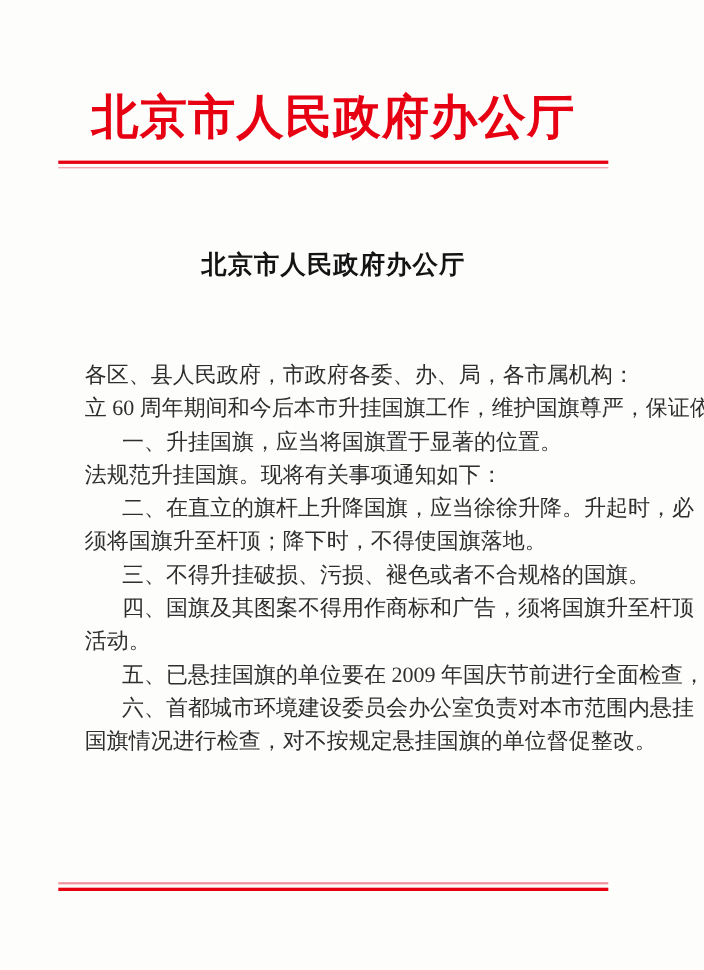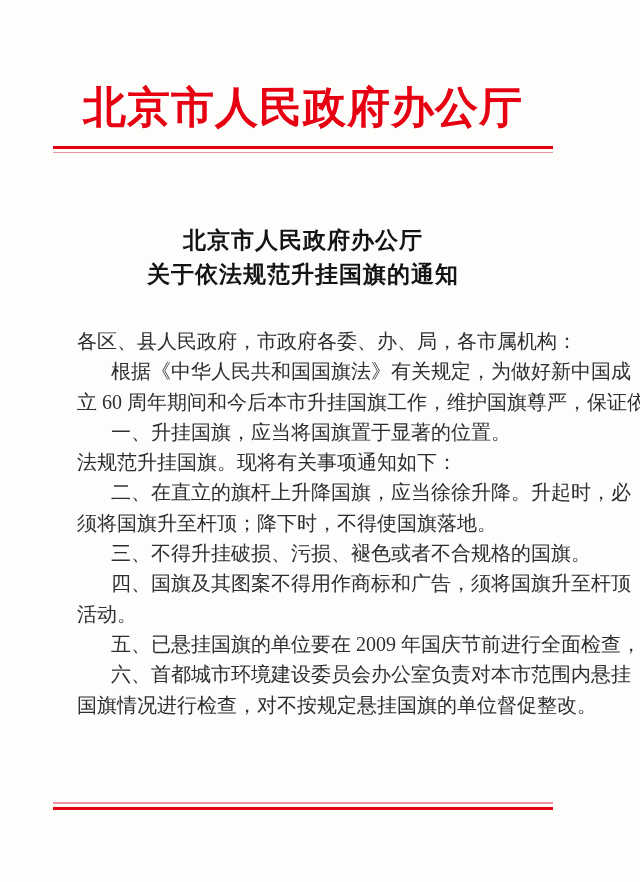--- a/index.html
+++ b/index.html
@@ -72,26 +72,24 @@
 
 <div class="page">
 
   <div class="letterhead">北京市人民政府办公厅</div>
 
   <div class="rule rule-top-thick"></div>
   <div class="rule rule-top-thin"></div>
 
   <div class="doc-title">
     <div>北京市人民政府办公厅</div>
-    <div>关于依法规范升挂国旗的通知</div>
   </div>
 
   <div class="doc-body">
       <div class="body-line">各区、县人民政府，市政府各委、办、局，各市属机构：</div>
-      <div class="body-line indent">根据《中华人民共和国国旗法》有关规定，为做好新中国成</div>
       <div class="body-line">立 60 周年期间和今后本市升挂国旗工作，维护国旗尊严，保证依</div>
       <div class="body-line indent">一、升挂国旗，应当将国旗置于显著的位置。</div>
       <div class="body-line">法规范升挂国旗。现将有关事项通知如下：</div>
       <div class="body-line indent">二、在直立的旗杆上升降国旗，应当徐徐升降。升起时，必</div>
       <div class="body-line">须将国旗升至杆顶；降下时，不得使国旗落地。</div>
       <div class="body-line indent">三、不得升挂破损、污损、褪色或者不合规格的国旗。</div>
       <div class="body-line indent">四、国旗及其图案不得用作商标和广告，须将国旗升至杆顶</div>
       <div class="body-line">活动。</div>
       <div class="body-line indent">五、已悬挂国旗的单位要在 2009 年国庆节前进行全面检查，</div>
       <div class="body-line indent">六、首都城市环境建设委员会办公室负责对本市范围内悬挂</div>

